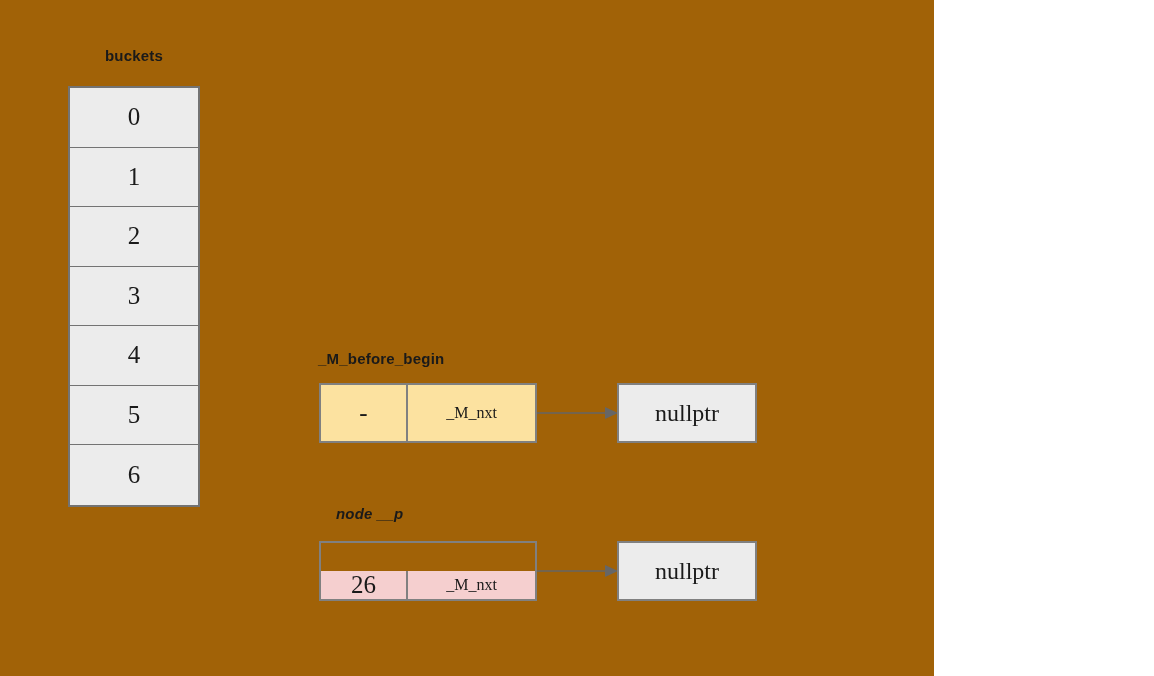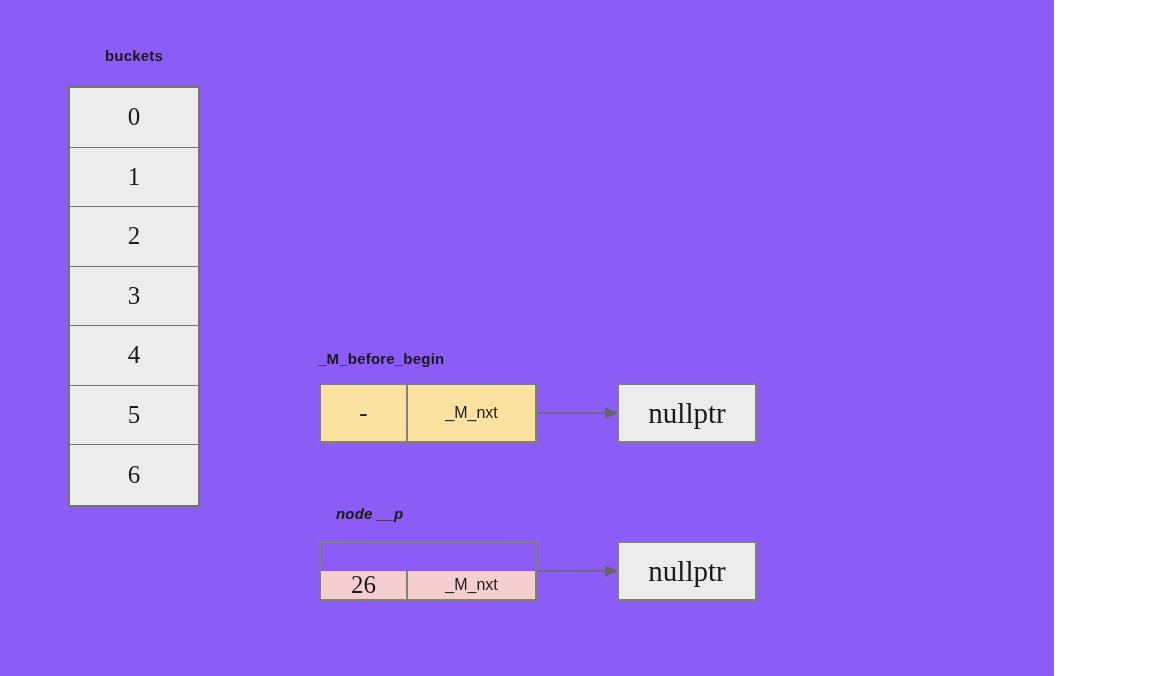--- a/index.html
+++ b/index.html
@@ -5,23 +5,23 @@
   html, body {
     margin: 0;
     padding: 0;
     background: #ffffff;
   }
   body {
     font-family: "Liberation Sans", sans-serif;
   }
   #canvas {
     position: relative;
-    width: 1054px;
+    width: 934px;
     height: 676px;
-    background: #8b5cf6;
+    background: #a16207;
     overflow: hidden;
   }
 
   
   .buckets-label {
     position: absolute;
     left: 68px;
     top: 47px;
     width: 132px;
     text-align: center;
@@ -79,21 +79,21 @@
   }
   .node-cell-value {
     width: 87px;
     border-right: 2px solid #808080;
     font-family: "Liberation Serif", serif;
     font-size: 25px;
     color: #1a1a1a;
   }
   .node-cell-next {
     flex: 1;
-    font-family: Liberation Sans, sans-serif;
+    font-family: Liberation Serif, serif;
     font-size: 16px;
     color: #1a1a1a;
   }
   .fill-yellow .node-cell { background: #fce2a0; }
   .fill-pink   .node-cell { background: #f5cfcf; margin-top: 28px; }
 
   
   .arrow-svg {
     position: absolute;
     overflow: visible;
@@ -104,21 +104,21 @@
     position: absolute;
     width: 140px;
     height: 60px;
     box-sizing: border-box;
     background: #ececec;
     border: 2px solid #808080;
     display: flex;
     align-items: center;
     justify-content: center;
     font-family: "Liberation Serif", serif;
-    font-size: 29px;
+    font-size: 24px;
     color: #1a1a1a;
   }
 
   
   .watermark {
     position: absolute;
     right: 18px;
     bottom: 28px;
     font-size: 27px;
     color: #dfe1e6;

